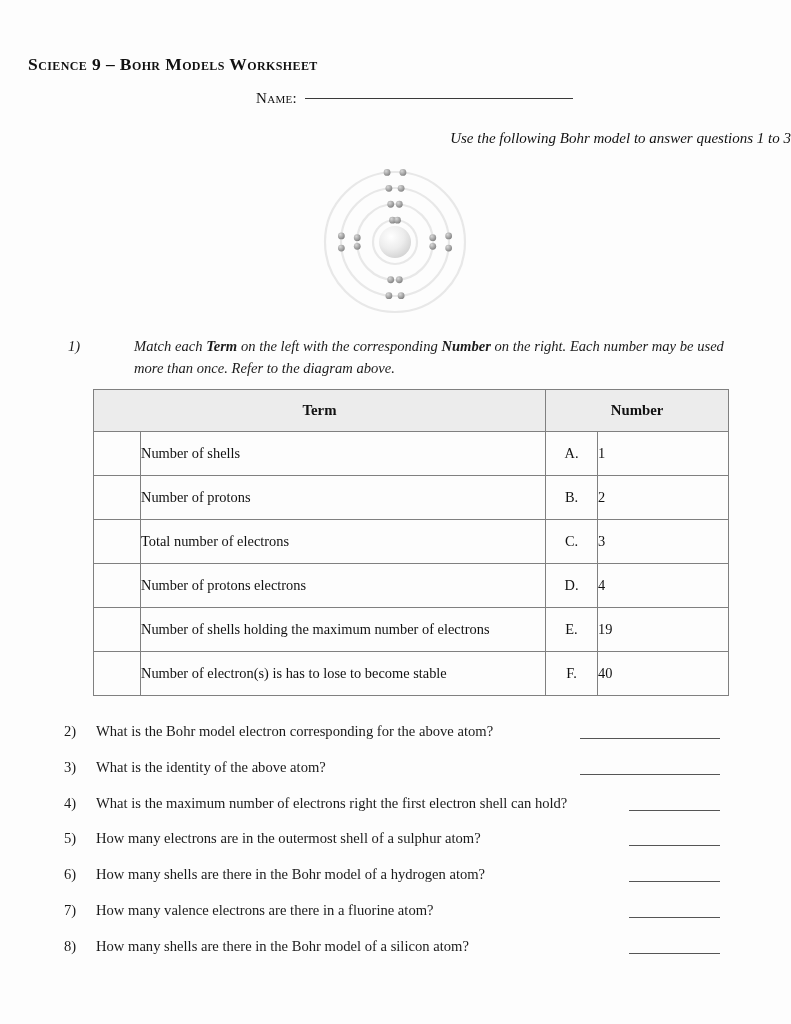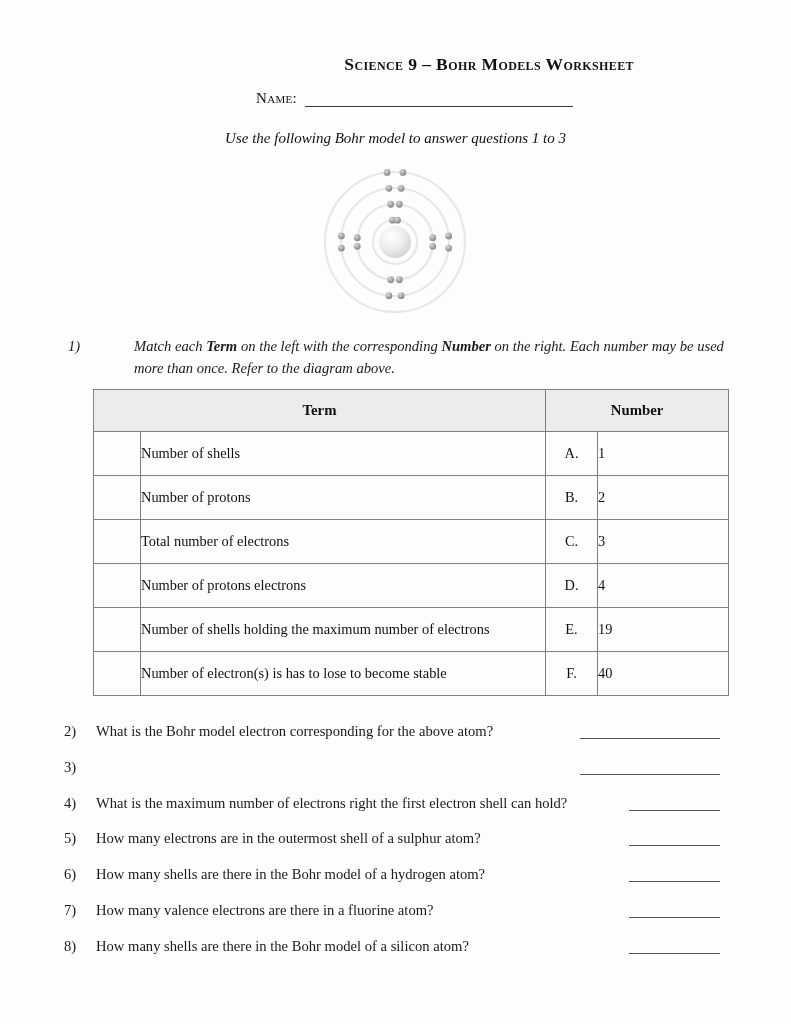--- a/index.html
+++ b/index.html
@@ -22,54 +22,55 @@
     width: 791px;
     height: 1024px;
     background: #fdfdfd;
   }
 
   
   .title {
     position: absolute;
     left: 0; top: 54px;
     width: 634px;
-    text-align: right;
+    text-align: left;
     font-size: 17.5px;
     font-weight: bold;
     font-variant: small-caps;
     letter-spacing: 0.4px;
     color: #111;
+    padding-left: 28px;
   }
 
   
   .name-row {
     position: absolute;
     left: 256px; top: 90px;
     display: flex;
-    align-items: flex-end;
+    align-items: center;
   }
   .name-label {
     font-size: 15px;
     font-variant: small-caps;
     letter-spacing: 0.3px;
     color: #111;
   }
   .name-rule {
     width: 268px;
     height: 0;
     margin-left: 8px;
     border-bottom: 1.3px solid #3a3a3a;
   }
 
   
   .instruction {
     position: absolute;
     left: 0; top: 130px;
     width: 791px;
-    text-align: center;
+    text-align: right;
     font-size: 15px;
     font-style: italic;
     color: #111;
   }
 
   
   .bohr-wrap {
     position: absolute;
     left: 316px; top: 166px;
     width: 158px;
@@ -277,20 +278,21 @@
   </table>
 
   <div class="qlist" id="question-list">
       <div class="qrow">
         <span class="qnum">2)</span>
         <span class="qtext">What is the Bohr model electron corresponding for the above atom?</span>
         <span class="qline" style="left: 516px; width: 140px;"></span>
       </div>
       <div class="qrow">
         <span class="qnum">3)</span>
+        <span class="qtext">What is the identity of the above atom?</span>
         <span class="qline" style="left: 516px; width: 140px;"></span>
       </div>
       <div class="qrow">
         <span class="qnum">4)</span>
         <span class="qtext">What is the maximum number of electrons right the first electron shell can hold?</span>
         <span class="qline" style="left: 565px; width: 91px;"></span>
       </div>
       <div class="qrow">
         <span class="qnum">5)</span>
         <span class="qtext">How many electrons are in the outermost shell of a sulphur atom?</span>

